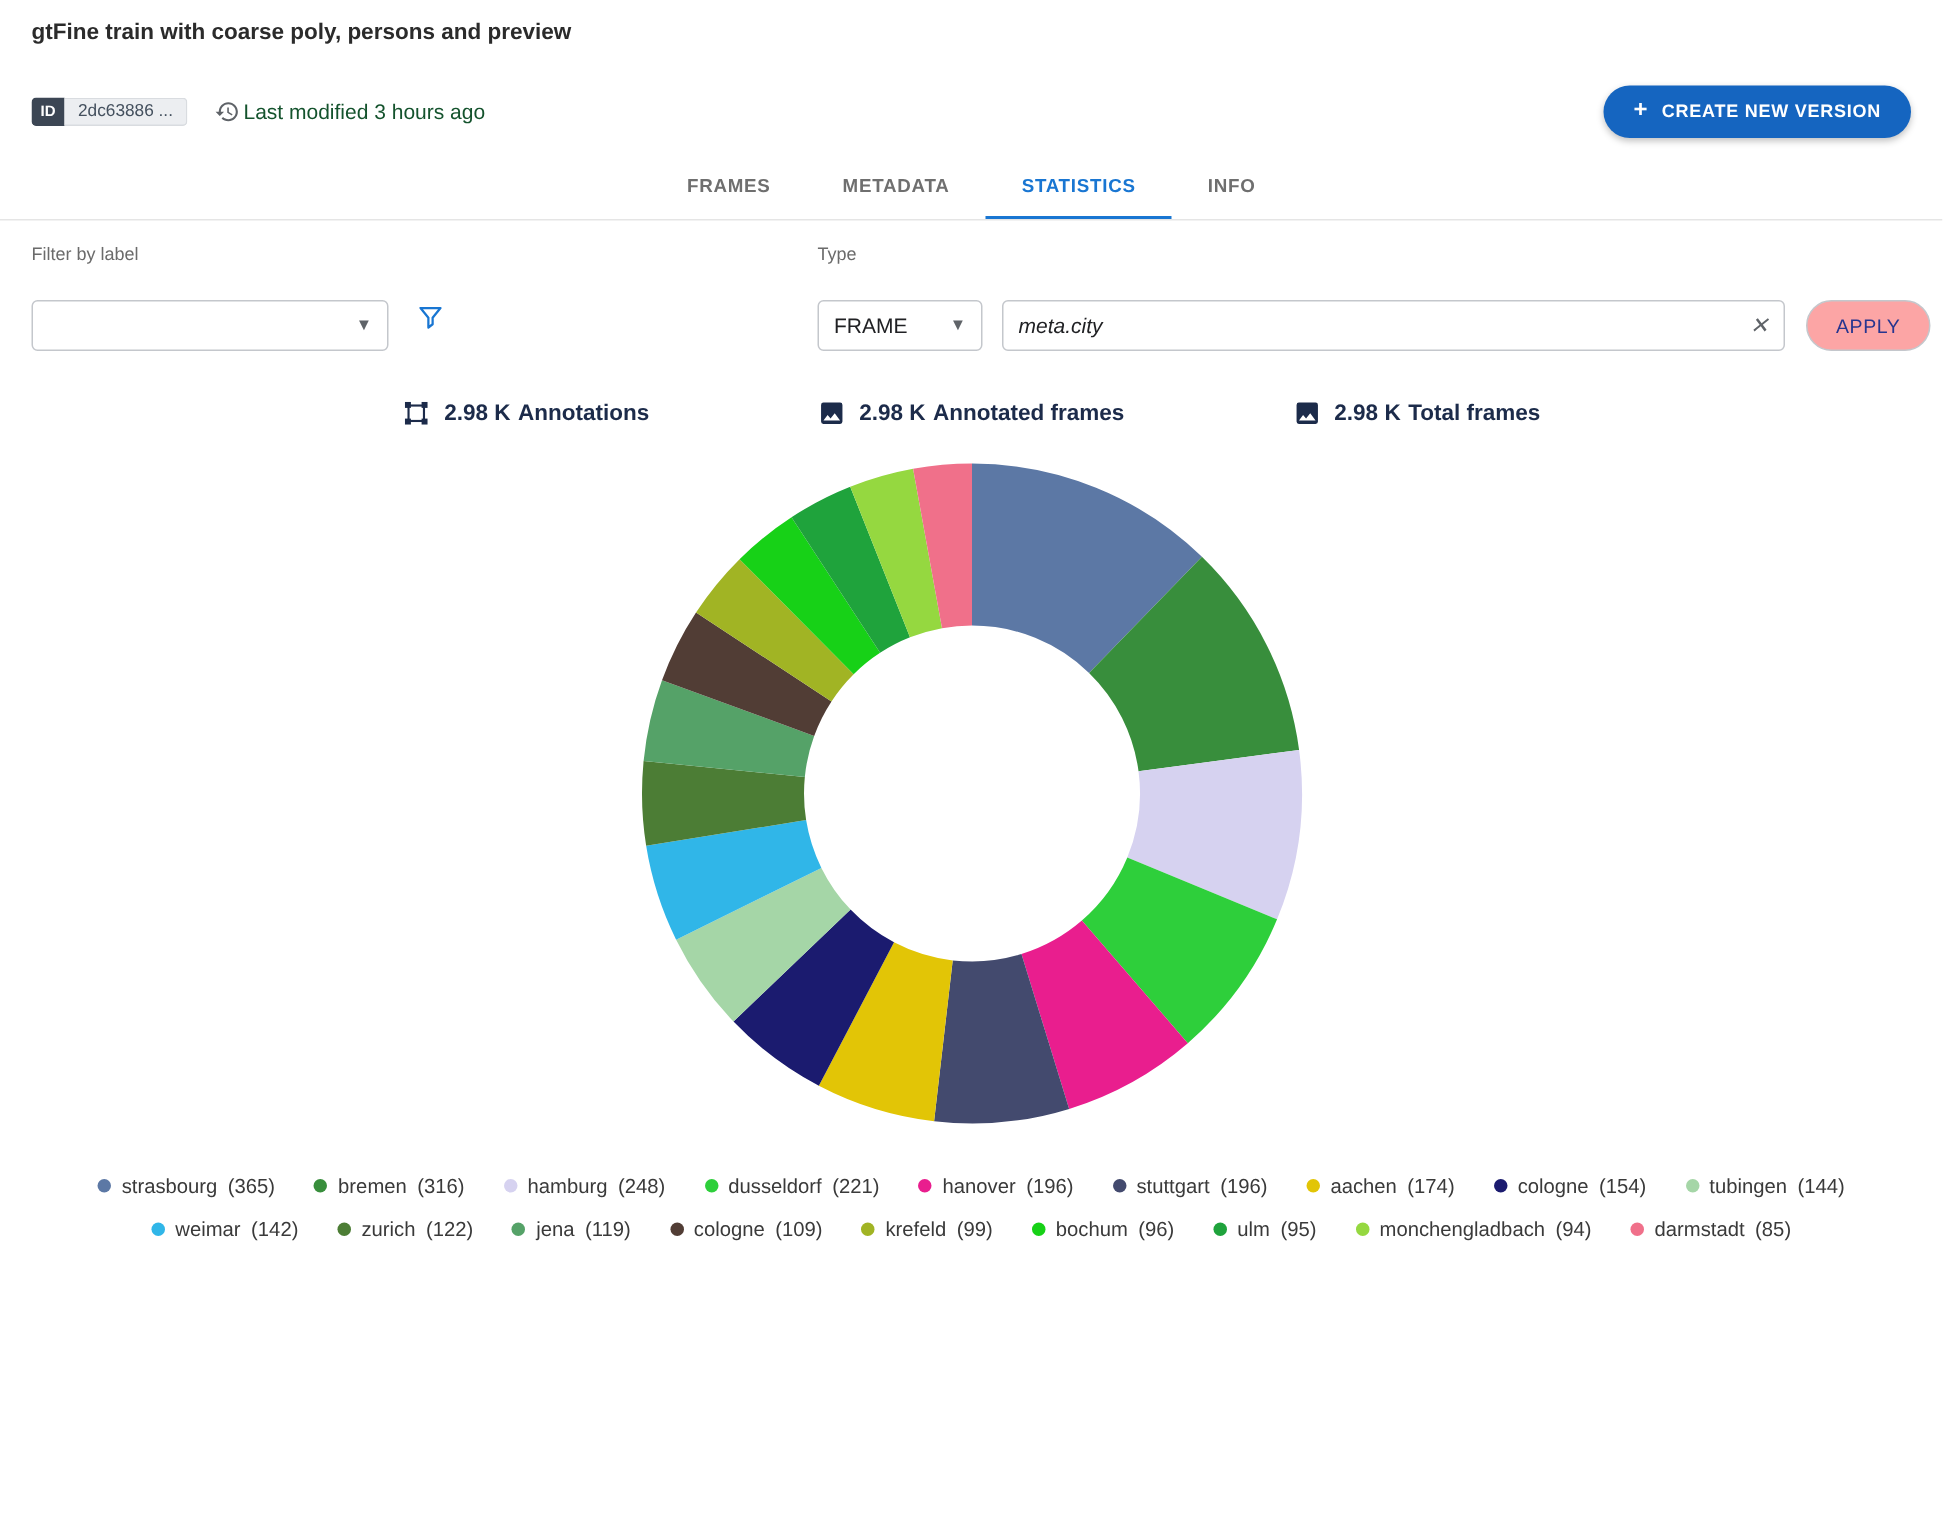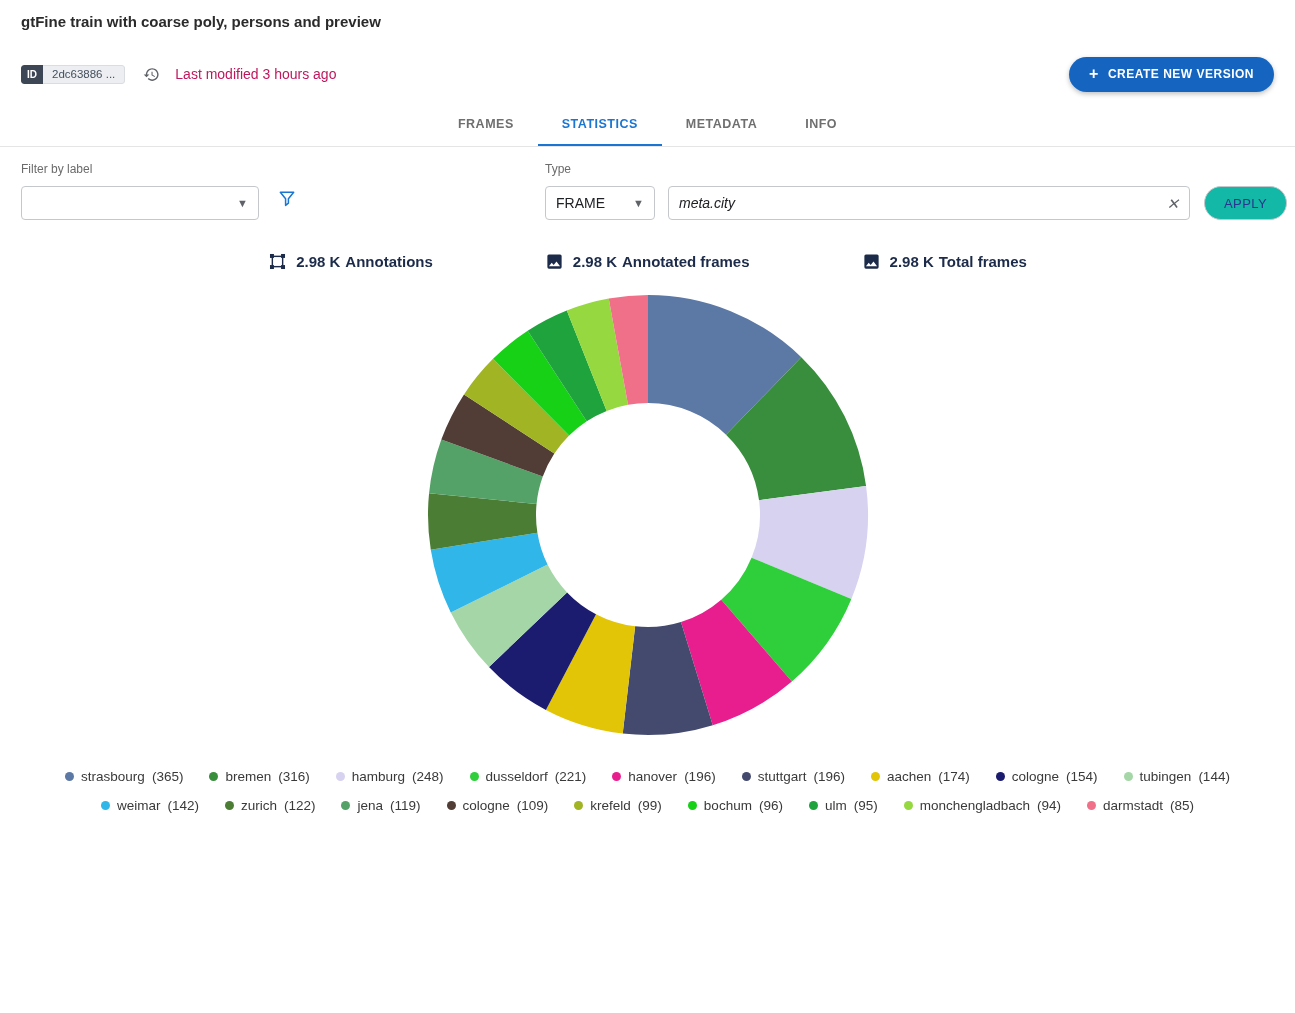--- a/index.html
+++ b/index.html
@@ -8,48 +8,48 @@
 
   .header { padding: 13px 21px 0; }
   .page-title { font-size: 15px; font-weight: 700; color: #2b2b2b; }
 
   .meta-row { display: flex; align-items: center; padding: 0 21px; margin-top: 26px; height: 36px; }
   .id-chip { display: inline-flex; height: 19px; font-size: 11px; border-radius: 3px; overflow: hidden; }
   .id-chip-key { background: #3c4654; color: #fff; padding: 0 6px; display: flex; align-items: center;
     font-weight: 700; font-size: 10px; border-radius: 3px 0 0 3px; }
   .id-chip-value { background: #eceef1; color: #44505e; padding: 0 9px; display: flex; align-items: center;
     font-size: 11.5px; border-radius: 0 3px 3px 0; border: 1px solid #d9dce0; border-left: none; }
-  .modified { display: flex; align-items: center; gap: 15px; margin-left: 18px; color: #be185d; font-size: 14px; }
+  .modified { display: flex; align-items: center; gap: 2px; margin-left: 18px; color: #14532d; font-size: 14px; }
   .create-btn { margin-left: auto; background: #1565c0; color: #fff; border: none; border-radius: 18px;
     height: 35px; padding: 0 20px; font-size: 12px; font-weight: 700; letter-spacing: .5px;
     display: flex; align-items: center; gap: 9px; cursor: pointer; box-shadow: 0 2px 5px rgba(0,0,0,.25);
     font-family: "Liberation Sans", sans-serif; }
   .create-btn .plus { font-size: 16px; font-weight: 700; line-height: 1; }
 
   .tabs-row { display: flex; justify-content: center; border-bottom: 1px solid #e5e5e5; margin-top: 10px; }
   .tab { padding: 15px 24px 13px; font-size: 12.5px; font-weight: 700; letter-spacing: .5px;
     color: #6f6f6f; cursor: pointer; border-bottom: 2px solid transparent; }
   .tab.active { color: #1976d2; border-bottom-color: #1976d2; }
 
   .filter-row { display: flex; align-items: flex-end; padding: 15px 21px 0; }
   .field { display: flex; flex-direction: column; }
-  .field-label { font-size: 12px; color: #6b6b6b; margin-bottom: 10px; }
+  .field-label { font-size: 12px; color: #6b6b6b; margin-bottom: 24px; }
   .box { height: 34px; border: 1px solid #c4c7cc; border-radius: 4px; background: #fff;
     display: flex; align-items: center; padding: 0 10px; font-size: 14px; color: #202124; cursor: pointer;
     justify-content: space-between; }
   .label-filter-select { width: 238px; }
   .funnel-wrap { margin-left: 18px; margin-bottom: 7px; cursor: pointer; }
   .type-field { margin-left: 248px; }
   .type-select { width: 110px; }
   .property-field { margin-left: 13px; }
   .property-input { width: 522px; cursor: text; font-style: italic; }
   .caret { font-size: 11px; color: #5f6368; }
   .clear-x { font-size: 15px; color: #5f6368; cursor: pointer; line-height: 1; }
   .apply-btn { margin-left: 14px; height: 34px; padding: 0 19px; border-radius: 17px;
-    border: 1px solid #c4c7cc; background: #14b8a6; color: #27358f; font-weight: 500; font-size: 13px;
+    border: 1px solid #c4c7cc; background: #fca5a5; color: #27358f; font-weight: 500; font-size: 13px;
     letter-spacing: .4px; cursor: pointer; font-family: "Liberation Sans", sans-serif; }
 
   .stats-row { display: flex; justify-content: center; gap: 112px; margin-top: 32px; }
   .stat { display: flex; align-items: center; gap: 9px; color: #1c2b4a; font-size: 15px; font-weight: 700; }
   .stat svg { width: 19px; height: 19px; flex: 0 0 auto; }
 
   .chart-wrap { display: flex; justify-content: center; margin-top: 18px; }
 
   .legend { margin-top: 28px; display: flex; flex-direction: column; gap: 14px; align-items: center; }
   .legend-row { display: flex; gap: 26px; align-items: center; justify-content: center; }
@@ -77,22 +77,22 @@
     <span>Last modified 3 hours ago</span>
   </div>
   <button class="create-btn">
     <span class="plus">+</span>
     <span>CREATE NEW VERSION</span>
   </button>
 </div>
 
 <div class="tabs-row">
   <div class="tab">FRAMES</div>
+  <div class="tab">METADATA</div>
   <div class="tab active">STATISTICS</div>
-  <div class="tab">METADATA</div>
   <div class="tab">INFO</div>
 </div>
 
 <div class="filter-row">
   <div class="field">
     <span class="field-label">Filter by label</span>
     <div class="box label-filter-select">
       <span></span>
       <span class="caret">▼</span>
     </div>

